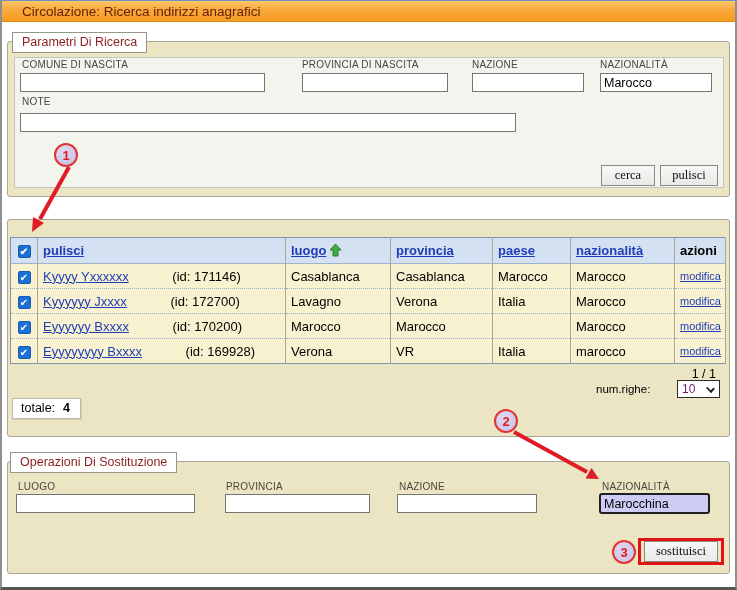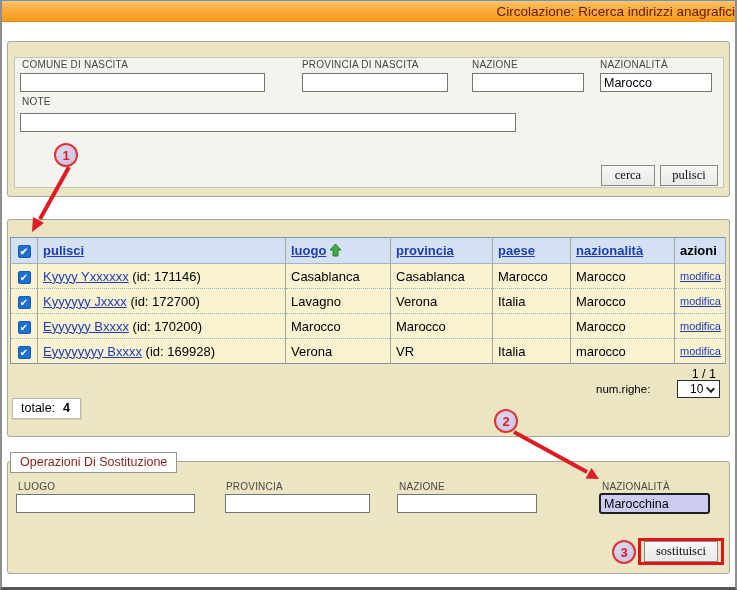--- a/index.html
+++ b/index.html
@@ -8,23 +8,22 @@
   #app {
     position:relative; width:737px; height:590px; background:#fff;
     border-left:2px solid #8e8e8e; border-right:2px solid #8e8e8e;
     border-bottom:3px solid #565656; border-top:1px solid #6f8fbf;
     overflow:hidden;
   }
   
   .titlebar {
     position:absolute; left:0; top:0; width:733px; height:21px;
     background:linear-gradient(#fdc668, #f9a93c 45%, #f59c1d);
-    color:#67200c; font-size:13.5px; line-height:21px; padding-left:2px;
+    color:#67200c; font-size:13.5px; line-height:21px; padding-left:20px;
     border-bottom:1px solid #d88f1d;
-    text-align:right;
   }
   
   .fs {
     position:absolute; background:#ece5c3;
     border:1px solid #a7a793; border-radius:3px;
   }
   .legend {
     position:absolute; background:#fff; border:1px solid #979789;
     color:#8b1e1e; font-size:12.5px; padding:2px 9px 3px 9px; white-space:nowrap;
   }
@@ -55,34 +54,34 @@
   }
   table.grid td, table.grid th {
     border-right:1px solid #a8a89a; padding:0 5px; height:25px;
     overflow:hidden; white-space:nowrap; text-align:left; vertical-align:middle;
   }
   table.grid { border:1px solid #7e95ad; }
   table.grid th { background:#d3e1f2; border-bottom:1px solid #9fb4c9; height:26px; }
   table.grid tr.r + tr.r td { border-top:1px dotted #8fb2d4; }
   a.lnk { color:#1f3db8; text-decoration:underline; }
   th a.lnk { font-weight:bold; }
-  .idtxt { color:#000; }
+  .idtxt { color:#000;margin-left:40px; }
   .cbx {
     display:inline-block; width:13px; height:13px; background:#1b6fd6;
     border:1px solid #155bb2; border-radius:2px; color:#fff; font-size:10px;
     line-height:12px; text-align:center; vertical-align:middle; cursor:pointer;
   }
   .cellcb { text-align:center !important; }
   .sorticon { vertical-align:-2px; margin-left:3px; }
   
   .pagecount { position:absolute; font-size:12.5px; color:#000; }
   .numrighe-label { position:absolute; font-size:11.5px; color:#000; }
   .selectbox {
     position:absolute; background:#fff; border:1px solid #2b2b2b; height:18px;
-    font-size:12px; color:#000000; padding:1px 12px; cursor:pointer;
+    font-size:12px; color:#701a75; padding:1px 4px; cursor:pointer;
   }
   .selectbox .chev {
     position:absolute; right:5px; top:4px; width:7px; height:7px;
     border-right:2px solid #222; border-bottom:2px solid #222;
     transform:rotate(45deg) scale(1,.8);
   }
   .totalebox {
     position:absolute; background:#fff; border:1px solid #b9b9ad;
     box-shadow:1px 1px 0 #d8d2ae; font-size:12.5px; color:#000;
     padding:2px 10px 3px 8px; white-space:nowrap;
@@ -100,20 +99,21 @@
   #arrows { position:absolute; left:0; top:0; z-index:25; pointer-events:none; }
 </style>
 </head>
 <body>
 
 <div id="app">
 
   <div class="titlebar">Circolazione: Ricerca indirizzi anagrafici</div>
 
   <div class="fs" style="left:5px; top:40px; width:723px; height:156px;"></div>
+  <div class="legend" style="left:10px; top:31px;">Parametri Di Ricerca</div>
   <div class="panel" style="left:12px; top:56px; width:710px; height:131px;"></div>
 
   <div class="flabel" style="left:20px; top:58px;text-align:right;">COMUNE DI NASCITA</div>
   <input class="txt" style="left: 18px; top: 72px; width: 245px;" value="">
 
   <div class="flabel" style="left:300px; top:58px;">PROVINCIA DI NASCITA</div>
   <input class="txt" style="left: 300px; top: 72px; width: 146px;" value="">
 
   <div class="flabel" style="left:470px; top:58px;">NAZIONE</div>
   <input class="txt" style="left: 470px; top: 72px; width: 112px;" value="">

